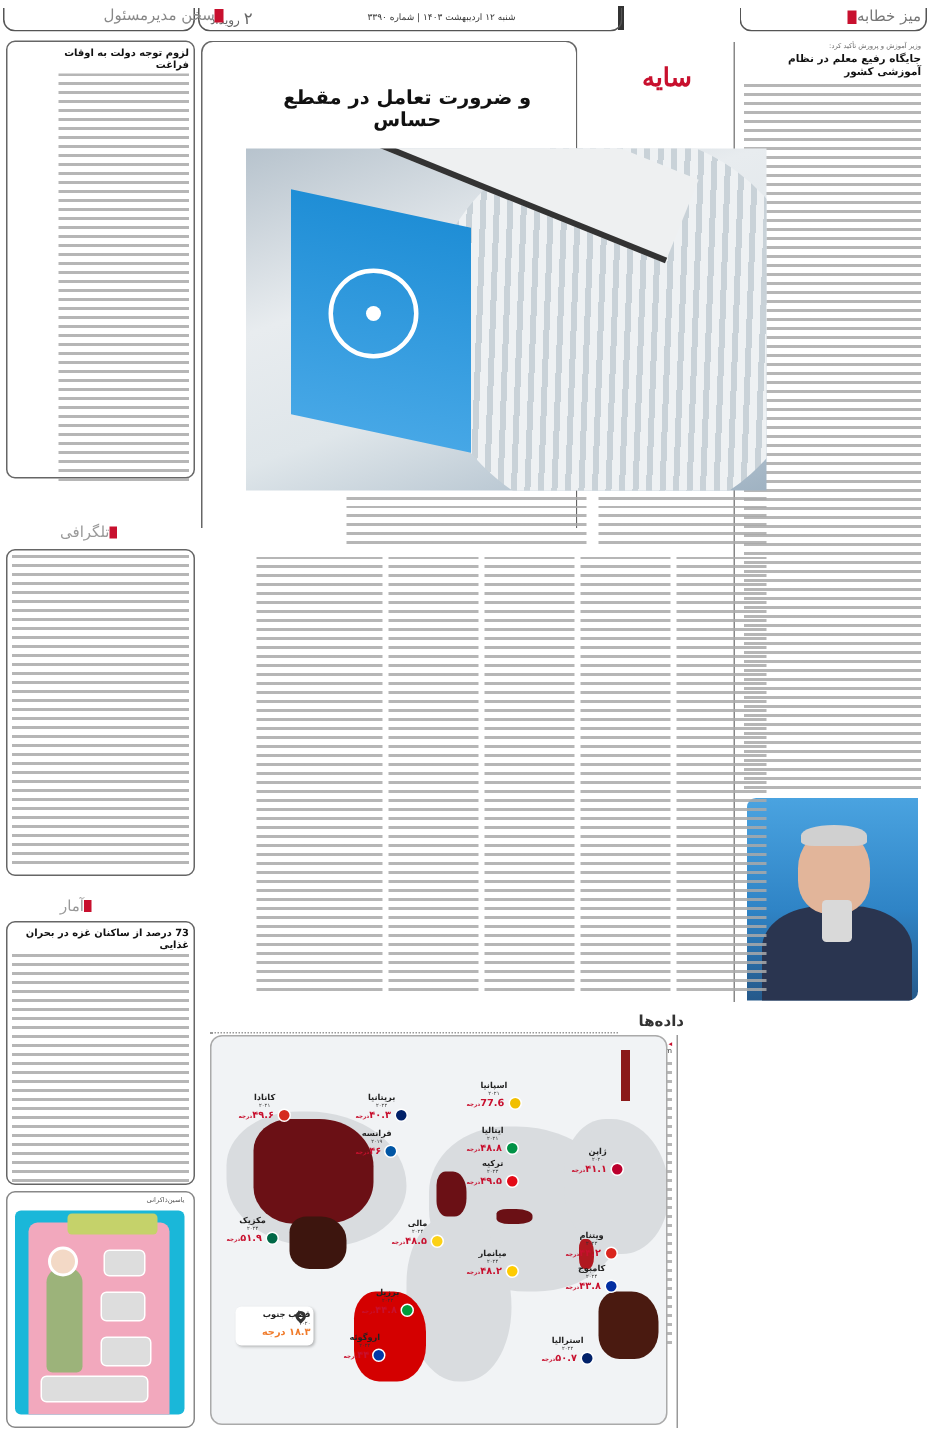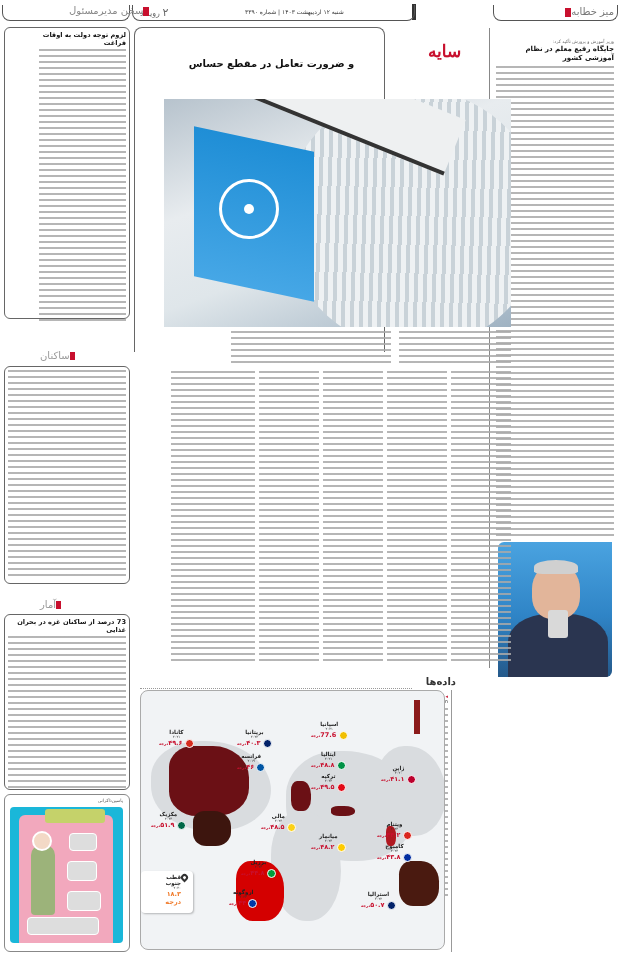--- a/index.html
+++ b/index.html
@@ -13,21 +13,21 @@
   .hdr-date { position: absolute; top: 8px; left: 245px; font-size: 6px; color: #333; }
   .hdr-page { position: absolute; top: 6px; left: 140px; font-size: 8px; color: #666; }
   .hdr-page-num { font-size: 11px; margin-right: 4px; }
   .hdr-left { position: absolute; top: 5px; left: 69px; font-size: 10px; color: #888; }
   .hdr-left .mark { display:inline-block; width:6px; height:9px; background:#c8102e; margin-right:3px; vertical-align:middle; }
   .hdr-right-frame { position:absolute; top:5px; right:2px; width:125px; height:16px; border:1px solid #555; border-top:none; border-radius:0 0 8px 8px; }
   .hdr-left-frame { position:absolute; top:5px; left:2px; width:128px; height:16px; border:1px solid #555; border-top:none; border-radius:0 0 8px 8px; }
   .lines { background: repeating-linear-gradient(to bottom, #a9a9a9 0, #a9a9a9 2px, transparent 2px, transparent 6px); opacity: .85; }
 
   
-  .rcol { position:absolute; right:4px; top:37px; width:122px; height:648px; }
+  .rcol { position:absolute; right:4px; top:27px; width:122px; height:648px; }
   .rcol .kicker { font-size:4.5px; color:#666; margin:2px 2px 1px; }
   .rcol h3 { font-size:7px; font-weight:bold; color:#111; margin:0 2px 3px; line-height:9px; }
   .rcol .body { margin: 0 2px; height: 470px; }
   .rcol .photo { position:absolute; left:4px; right:4px; top:505px; height:135px; border-radius:6px 0 6px 0; overflow:hidden;
                  background: linear-gradient(180deg,#4aa3e0 0%, #2f84c6 55%, #25598a 100%); }
   .photo .face { position:absolute; left:34px; top:22px; width:48px; height:55px; background:#e2b59a; border-radius:45% 45% 40% 40%; }
   .photo .hair { position:absolute; left:36px; top:18px; width:44px; height:14px; background:#d0d0d0; border-radius:50% 50% 20% 20%; }
   .photo .suit { position:absolute; left:10px; top:72px; width:100px; height:70px; background:#2a3550; border-radius:40% 40% 0 0; }
   .photo .mic { position:absolute; left:50px; top:68px; width:20px; height:28px; background:#d9d9d9; border-radius:3px; }
   .rcol-divider { position:absolute; right:130px; top:28px; width:1px; height:640px; background:#888; }
@@ -45,21 +45,21 @@
   .cartoon .pack { position:absolute; left:14px; right:16px; top:20px; bottom:8px; background:#f2a8bd; border-radius:6px 6px 0 0; }
   .cartoon .packtop { position:absolute; left:40px; right:24px; top:14px; height:14px; background:#c5d26a; border-radius:3px; }
   .cartoon .kid { position:absolute; left:26px; top:50px; width:24px; height:70px; background:#9cb37a; border-radius:10px 10px 4px 4px; }
   .cartoon .head { position:absolute; left:27px; top:36px; width:20px; height:20px; background:#f3d9c6; border-radius:50%; border:2px solid #fff; }
   .cartoon .item { position:absolute; background:#ddd; border-radius:4px; border:1px solid #fff; }
 
   
   .main { position:absolute; left:134px; top:27px; width:347px; height:640px; }
   .main-frame { position:absolute; left:0; top:0; width:251px; height:325px; border:1px solid #666; border-radius:8px 8px 0 0; border-bottom:none; }
   .headline1 { position:absolute; left:30px; width:215px; top:12px; text-align:center; font-size:13px; font-weight:bold; color:#111; font-family:"DejaVu Sans", sans-serif; }
-  .headline2 { position:absolute; left:30px; width:215px; top:31px; text-align:center; font-size:10px; font-weight:bold; color:#111; }
+  .headline2 { position:absolute; left:30px; width:215px; top:31px; text-align:center; font-size:13px; font-weight:bold; color:#111; }
   .hero { position:absolute; left:30px; top:72px; width:347px; height:228px; overflow:hidden;
           background: linear-gradient(160deg,#b7c3cd 0%, #e8ecef 35%, #dfe6ea 60%, #9fb2c2 100%); }
   .hero .bldg { position:absolute; left:120px; top:-10px; width:260px; height:260px; border-radius:50%;
                 background: repeating-linear-gradient(100deg,#c9d2d8 0,#c9d2d8 4px,#eef1f3 4px,#eef1f3 9px); transform: rotate(-8deg); }
   .hero .roof { position:absolute; left:40px; top:-30px; width:260px; height:60px; background:#eef0f1; transform: rotate(22deg); border-bottom:4px solid #333; }
   .hero .flag { position:absolute; left:30px; top:40px; width:120px; height:150px; background:linear-gradient(180deg,#1f8ed6,#46a7e6); transform:skewY(12deg); }
   .hero .emblem { position:absolute; left:55px; top:80px; width:60px; height:60px; border-radius:50%; border:3px solid #fff; }
   .hero .emblem:after { content:""; position:absolute; left:22px; top:22px; width:10px; height:10px; border-radius:50%; background:#fff; }
   .caption { position:absolute; left:30px; width:347px; top:304px; height:36px; }
   .cap-col { position:absolute; top:0; height:32px; }
@@ -80,21 +80,21 @@
   .info-bar { position:absolute; right:24px; top:9px; width:6px; height:34px; background:#8b1a1a; }
   .info-title { position:absolute; right:38px; top:12px; font-size:13px; font-weight:bold; color:#8b1a1a; }
   .land { position:absolute; background:#d9dcdf; border-radius:40% 55% 45% 50%; }
   .hot { position:absolute; border-radius:30% 45% 40% 35%; }
   .country { position:absolute; text-align:center; }
   .country .name { font-size:5.5px; font-weight:bold; color:#222; white-space:nowrap; }
   .country .date { font-size:3.5px; color:#333; }
   .country .temp { font-size:6.5px; font-weight:bold; color:#c8102e; white-space:nowrap; }
   .country .unit { font-size:3.8px; color:#c8102e; }
   .flag-dot { display:inline-block; width:9px; height:9px; border-radius:50%; vertical-align:middle; border:1px solid #fff; }
-  .pole { position:absolute; left:0; top:180px; width:52px; height:42px; background:#fff; border-radius:4px; box-shadow:1px 1px 2px rgba(0,0,0,.25); padding:3px 12px; }
+  .pole { position:absolute; left:16px; top:180px; width:52px; height:26px; background:#fff; border-radius:4px; box-shadow:1px 1px 2px rgba(0,0,0,.25); padding:3px 2px; }
   .pole .name { font-size:5.5px; font-weight:bold; color:#222; }
   .pole .date { font-size:3.5px; color:#333; }
   .pole .temp { font-size:6.5px; color:#f07b2b; font-weight:bold; }
   .pole .pin { position:absolute; right:5px; top:3px; width:7px; height:7px; border:2px solid #333; border-radius:50% 50% 50% 0; transform:rotate(-45deg); }
 </style>
 </head>
 <body>
 
 <div class="hdr-right-frame"></div>
 <div class="hdr-section-right">
@@ -146,21 +146,21 @@
     <div class="bcol lines" style="right:128px;"></div>
     <div class="bcol lines" style="right:192px;"></div>
     <div class="bcol lines" style="right:256px;width:84px;"></div>
   </div>
 </div>
 
 <div class="lcol" style="top:27px;height:292px;padding-left:34px;">
   <h3>لزوم توجه دولت به اوقات فراغت</h3>
   <div class="lines" style="height:274px;"></div>
 </div>
-<div class="sec-title" style="top:350px;"><span class="mark"></span><span>ساکنان</span></div>
+<div class="sec-title" style="top:350px;"><span class="mark"></span><span>تلگرافی</span></div>
 <div class="lcol" style="top:366px;height:218px;">
   <div class="lines" style="height:210px;"></div>
 </div>
 <div class="sec-title" style="top:599px;text-align:right;"><span class="mark"></span><span>آمار</span></div>
 <div class="lcol" style="top:614px;height:176px;">
   <h3>73 درصد از ساکنان غزه در بحران غذایی</h3>
   <div class="lines" style="height:156px;"></div>
 </div>
 <div class="cartoon">
   <div class="credit">یاسین‌ذاکرانی</div>

